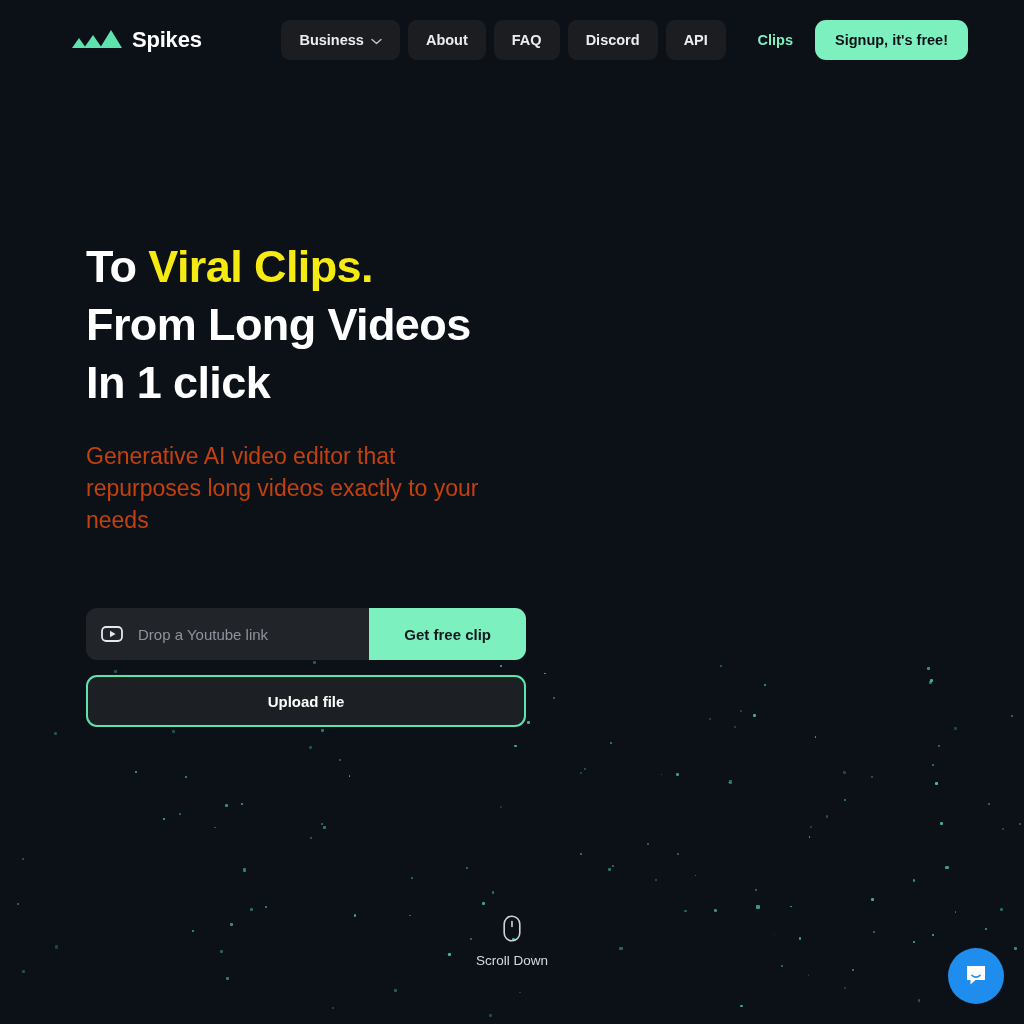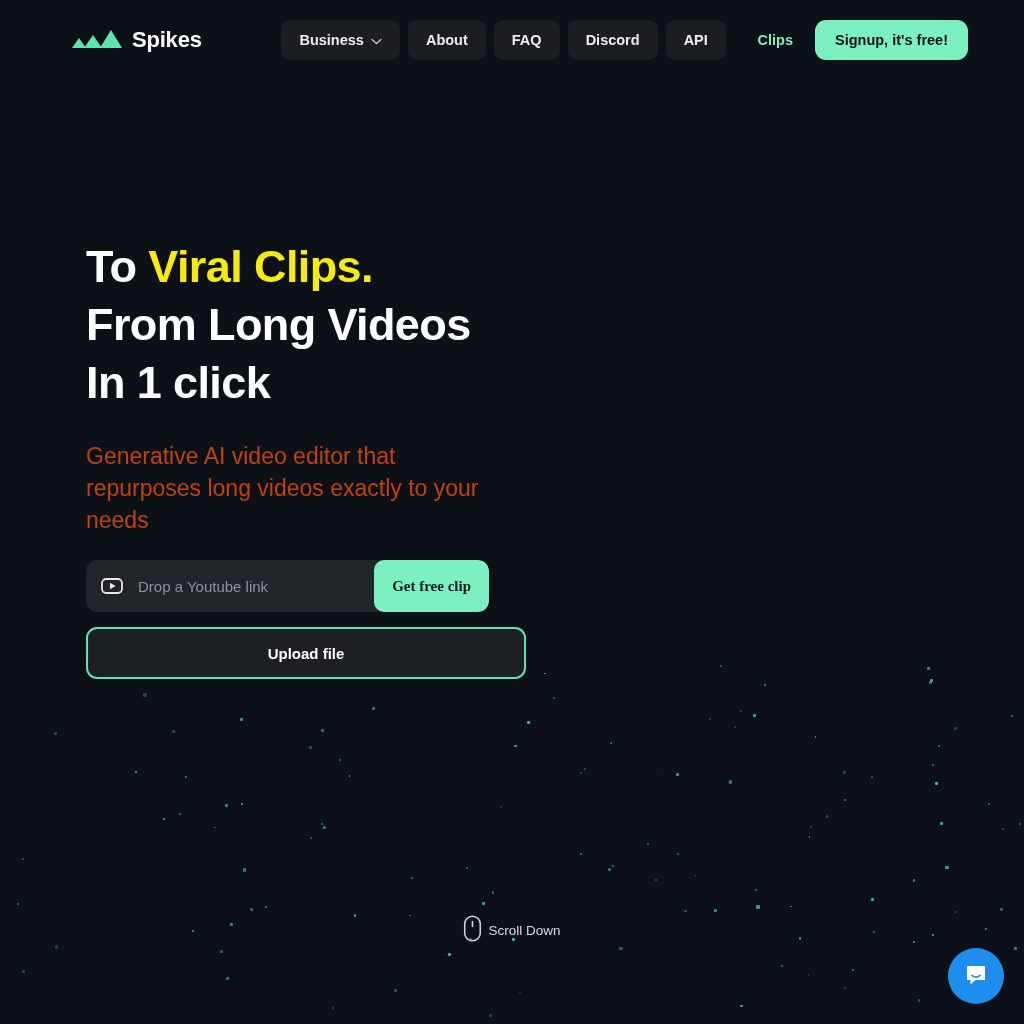--- a/index.html
+++ b/index.html
@@ -130,22 +130,22 @@
     margin-top: 28px;
     font-size: 23px;
     line-height: 32px;
     color: #c2410c;
     max-width: 420px;
     font-weight: normal;
   }
 
   
   .link-row {
-    margin-top: 24px;
-    width: 403px;
+    margin-top: 72px;
+    width: 440px;
     height: 52px;
     display: flex;
     align-items: stretch;
     background: #212428;
     border-radius: 11px;
     overflow: hidden;
   }
   .yt-icon-wrap {
     width: 52px;
     display: flex;
@@ -162,25 +162,25 @@
     font-family: "Liberation Sans", sans-serif;
     font-size: 15px;
     padding: 0 6px 0 0;
   }
   .link-input::placeholder { color: #8d949e; }
   .get-clip-btn {
     flex: 0 0 auto;
     background: #7df0c0;
     color: #111820;
     border: none;
-    border-radius: 10px;
-    font-family: Liberation Serif, serif;
+    border-radius: 0;
+    font-family: Liberation Sans, sans-serif;
     font-size: 15px;
     font-weight: bold;
-    padding: 0 18px;
+    padding: 0 35px;
     cursor: pointer;
     white-space: nowrap;
   }
 
   .upload-btn {
     margin-top: 15px;
     width: 440px;
     height: 52px;
     background: #1c1f23;
     border: 2px solid #5fe3ae;
@@ -196,21 +196,21 @@
   }
 
   
   .scroll-down {
     position: absolute;
     left: 50%;
     transform: translateX(-50%);
     top: 915px;
     z-index: 4;
     display: flex;
-    flex-direction: row;
+    flex-direction: column;
     align-items: center;
     gap: 7px;
     cursor: pointer;
   }
   .scroll-label {
     font-size: 13.5px;
     color: #d6dae0;
     font-weight: normal;
   }
 

